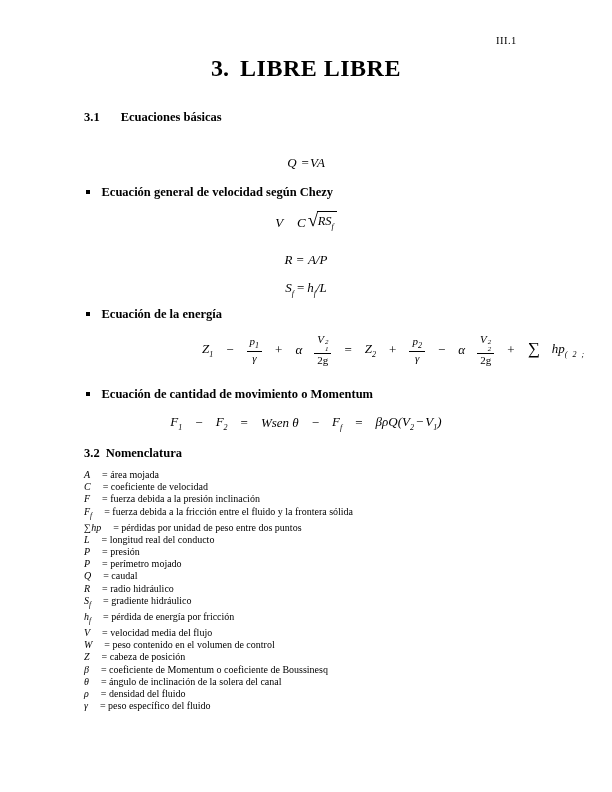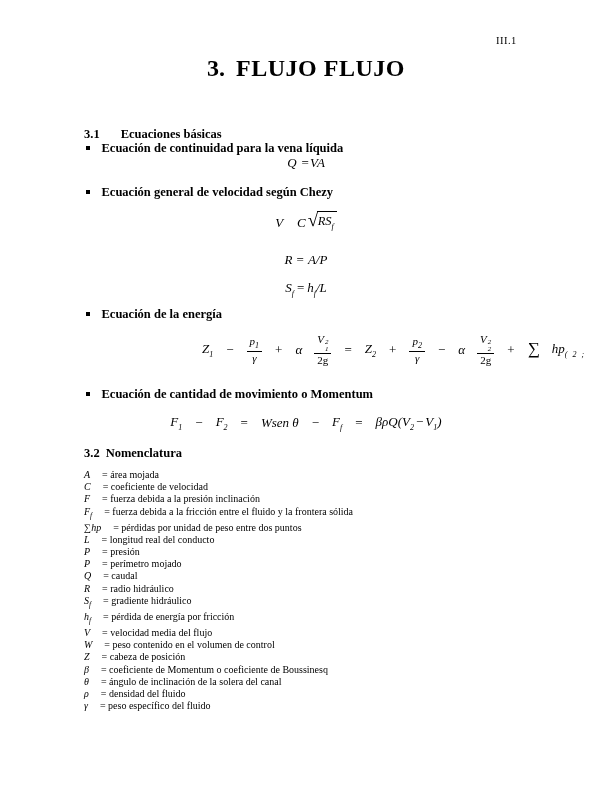--- a/index.html
+++ b/index.html
@@ -3,21 +3,21 @@
 <meta charset="utf-8">
 <style>
   html,body{margin:0;padding:0;background:#fff;}
   #page{position:relative;width:612px;height:724px;background:#ffffff;
         font-family:"Liberation Serif", serif;color:#000;overflow:hidden;}
   .abs{position:absolute;}
   .pagenum{left:496px;top:35px;font-size:10.5px;letter-spacing:0.5px;}
   .title{left:0;right:0;top:55px;text-align:center;font-size:24px;font-weight:bold;}
   .title .tsp{margin-left:11px;letter-spacing:0.5px;}
   .sechead{font-size:12.5px;font-weight:bold;}
-  .s31{left:84px;top:127px;}
+  .s31{left:84px;top:110px;}
   .s31 .st{margin-left:21px;}
   .s32{left:84px;top:446px;}
   .s32 .st{margin-left:6px;}
   .bullet{left:86px;font-size:12.5px;font-weight:bold;}
   .bsq{display:inline-block;width:3.5px;height:3.5px;background:#000;
        vertical-align:2.5px;margin-right:12px;}
   .formula{font-size:13px;}
   .center{left:0;right:0;text-align:center;}
   .formula i{font-style:italic;font-weight:normal;}
   .formula sub{font-size:8px;font-style:italic;}
@@ -44,25 +44,24 @@
   .nsub{font-size:7.5px;font-style:italic;}
   .ndef{margin-left:12px;}
 </style>
 </head>
 <body>
 
 <div id="page">
 
   <div class="abs pagenum">III.1</div>
 
-  <div class="abs title"><span>3.</span><span class="tsp">FLUJO FLUJO</span></div>
+  <div class="abs title"><span>3.</span><span class="tsp">LIBRE LIBRE</span></div>
 
   <div class="abs sechead s31"><span>3.1</span><span class="st">Ecuaciones básicas</span></div>
 
-  <div class="abs bullet" style="top:141px"><span class="bsq"></span><span>Ecuación de continuidad para la vena líquida</span></div>
 
   <div class="abs formula center" style="top:155px"><i>Q</i><span class="op sp6">=</span><i>VA</i></div>
 
   <div class="abs bullet" style="top:185px"><span class="bsq"></span><span>Ecuación general de velocidad según Chezy</span></div>
 
   <div class="abs formula center" style="top:211px"><i>V</i><i style="margin-left:14px">C</i><span class="sqrt">
         <span class="radsign">√</span>
         <span class="rcd"><i>RS</i><sub>f</sub></span>
       </span></div>
 

